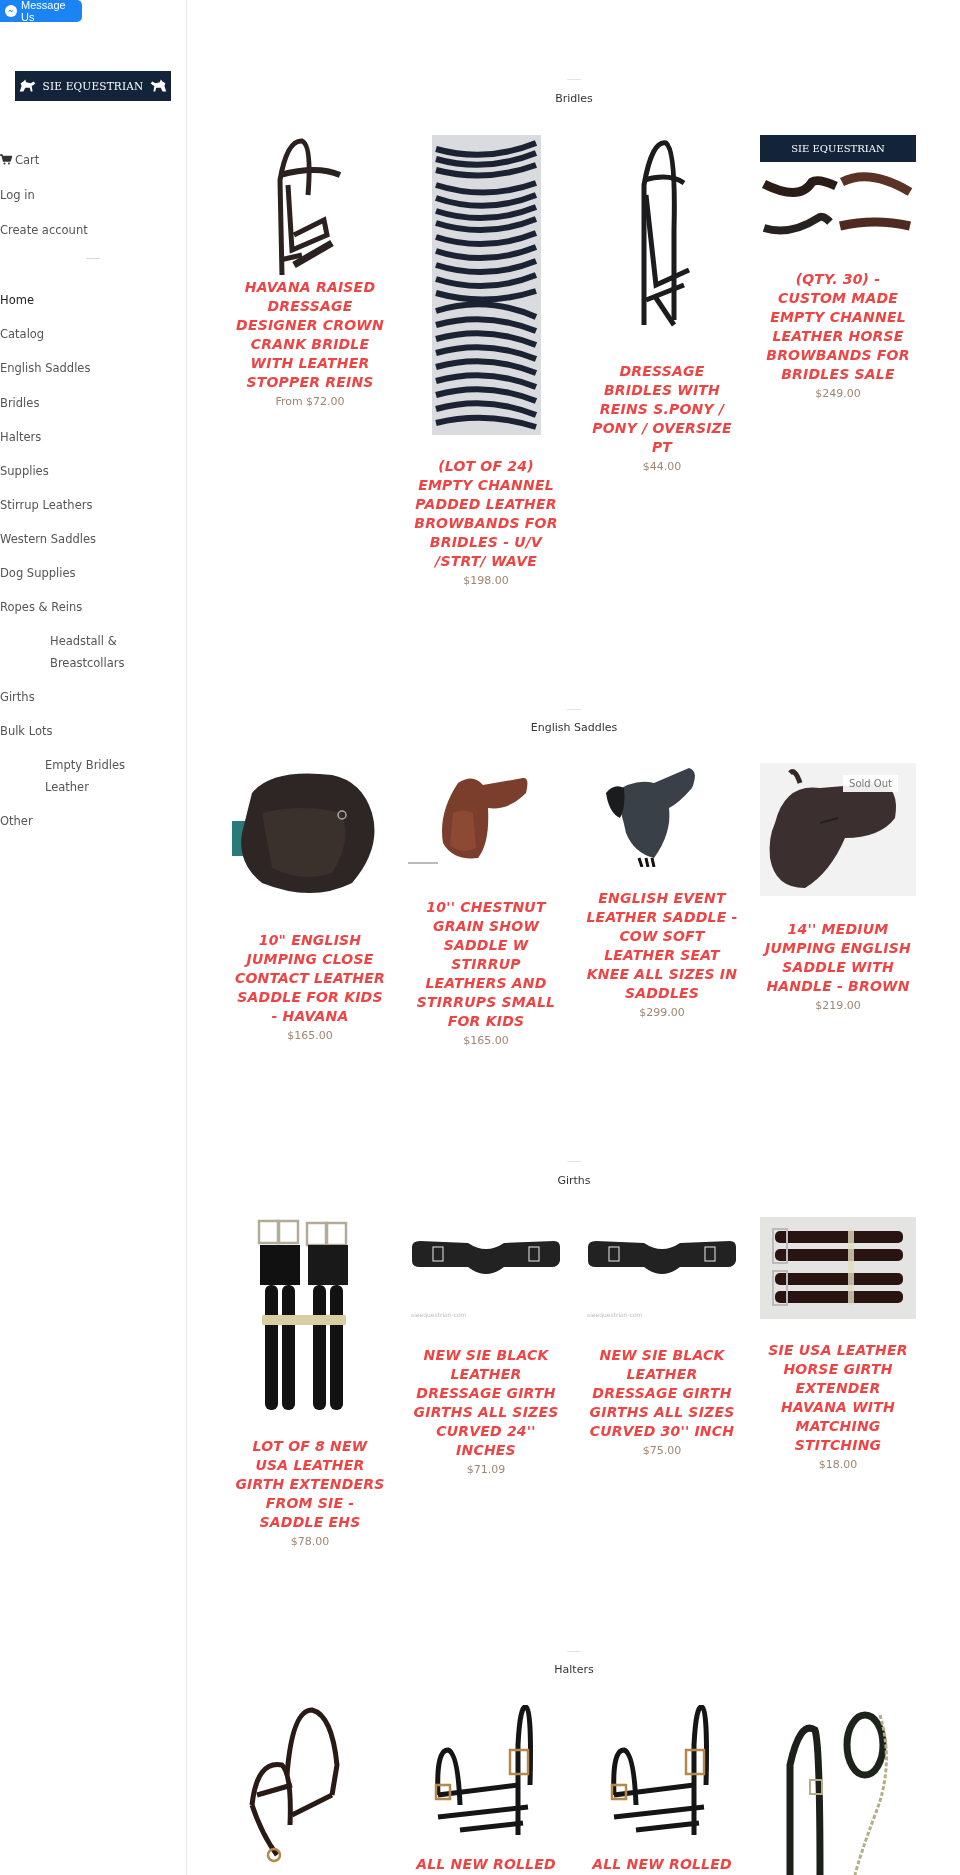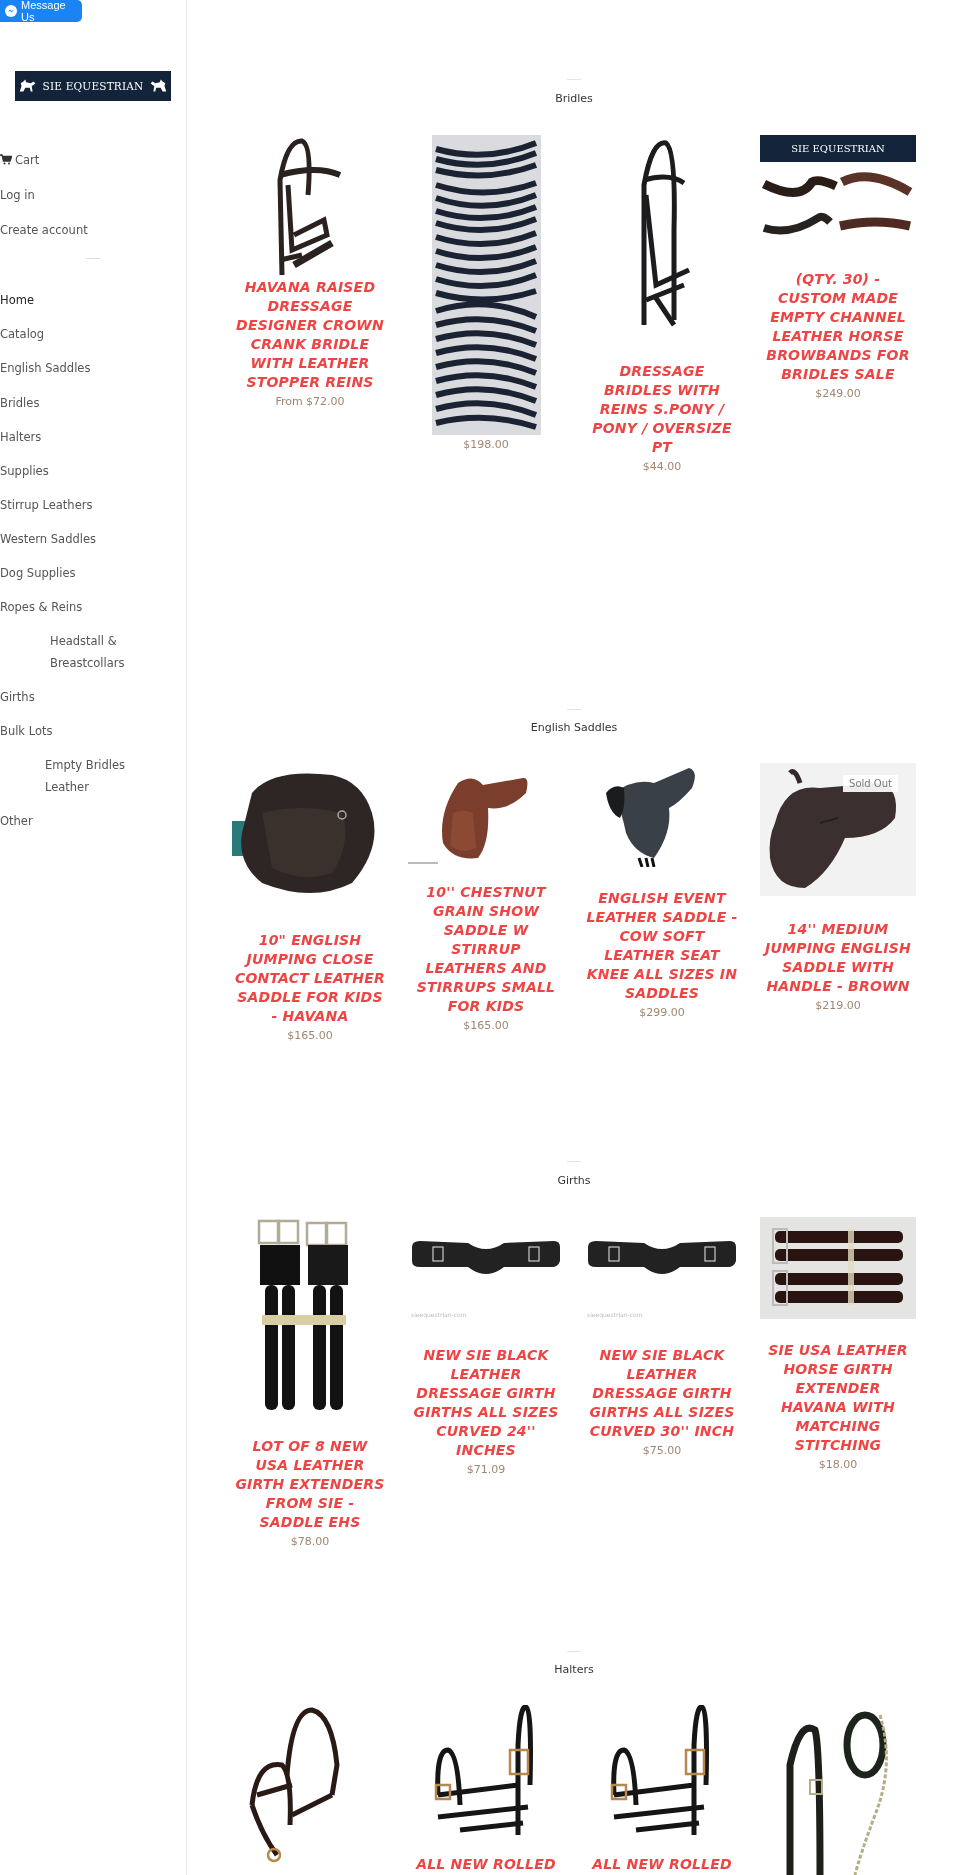--- a/index.html
+++ b/index.html
@@ -155,20 +155,21 @@
           <path d="M4 204 Q54 190 104 210"></path>
         <path d="M4 218 Q54 204 104 224"></path>
           <path d="M4 232 Q54 218 104 238"></path>
           <path d="M4 246 Q54 232 104 252"></path>
         <path d="M4 260 Q54 246 104 266"></path>
           <path d="M4 274 Q54 260 104 280"></path>
           <path d="M4 288 Q54 276 104 292"></path>
       </g>
     </svg>
   </div>
+  <div class="title" style="margin-top:22px">(LOT OF 24) EMPTY CHANNEL PADDED LEATHER BROWBANDS FOR BRIDLES - U/V /STRT/ WAVE</div>
   <div class="price">$198.00</div>
 </div>
 
 <div class="product" style="left:584px;top:135px">
   <div class="img" style="width:156px;height:207px">
     <svg width="156" height="207" viewBox="0 0 156 207">
       <g stroke="#1c1c1e" stroke-width="5" fill="none">
         <path d="M60 190 L60 50 Q68 5 82 8 Q92 15 90 95 L90 185"></path>
         <path d="M60 45 Q85 38 100 48"></path>
         <path d="M62 60 L72 150 L105 135"></path>
@@ -212,21 +213,21 @@
 </div>
 
 <div class="product" style="left:408px;top:763px">
   <div class="img" style="width:156px;height:104px">
     <svg width="156" height="104" viewBox="0 0 156 104">
       <path d="M50 20 Q65 10 75 22 L115 15 Q122 14 118 30 Q100 48 80 45 Q82 80 70 95 Q45 98 35 80 Q30 50 50 20 Z" fill="#7b3e2c"></path>
       <path d="M45 50 Q55 45 65 50 L68 85 Q55 92 42 82 Z" fill="#8c4a34"></path>
       <line x1="0" y1="100" x2="30" y2="100" stroke="#bbb" stroke-width="2"></line>
     </svg>
   </div>
-  <div class="title" style="margin-top:16px">10'' CHESTNUT GRAIN SHOW SADDLE W STIRRUP LEATHERS AND STIRRUPS SMALL FOR KIDS</div>
+  <div class="title" style="margin-top:31px">10'' CHESTNUT GRAIN SHOW SADDLE W STIRRUP LEATHERS AND STIRRUPS SMALL FOR KIDS</div>
   <div class="price">$165.00</div>
 </div>
 
 <div class="product" style="left:584px;top:763px">
   <div class="img" style="width:156px;height:104px">
     <svg width="156" height="104" viewBox="0 0 156 104">
       <path d="M30 30 Q50 15 70 20 L105 5 Q115 8 108 25 Q95 40 85 45 Q88 70 70 95 Q50 90 42 70 Q38 50 30 30 Z" fill="#3a4047"></path>
       <path d="M22 30 Q30 20 40 25 Q42 45 36 55 Q25 50 22 30 Z" fill="#1b1c1e"></path>
       <path d="M55 95 L58 104 M62 95 L64 104 M68 95 L70 104" stroke="#111" stroke-width="3"></path>
     </svg>

